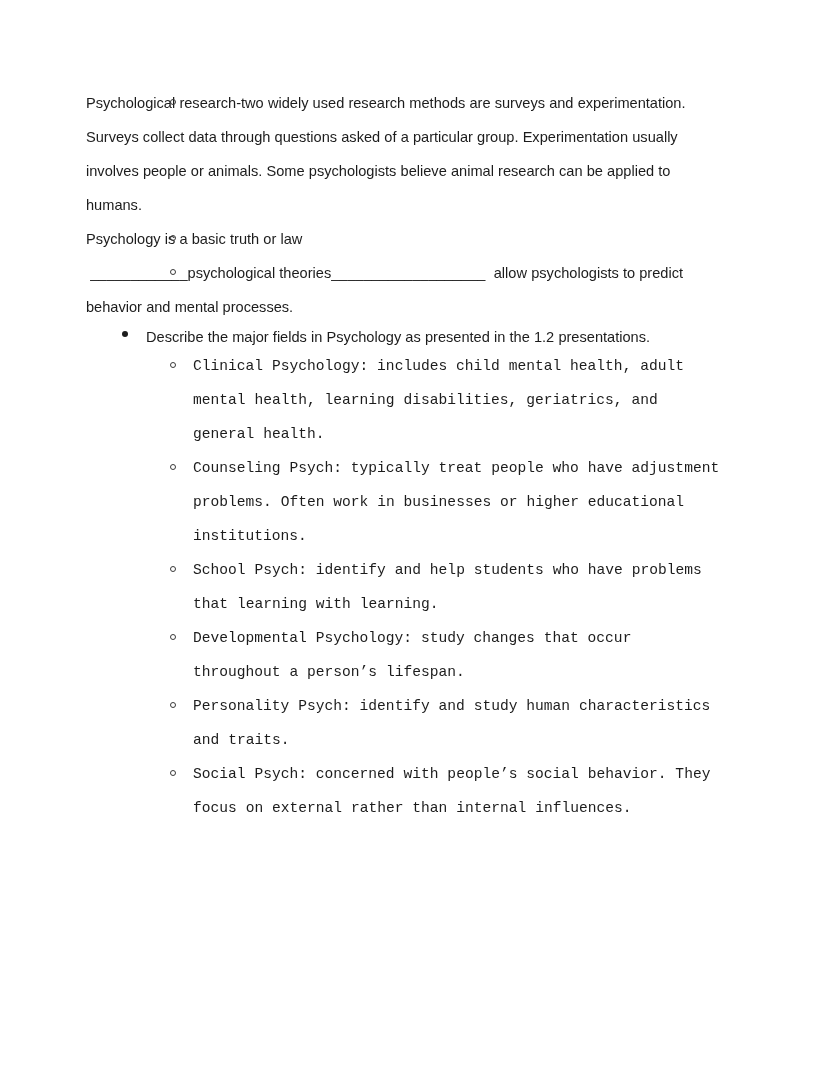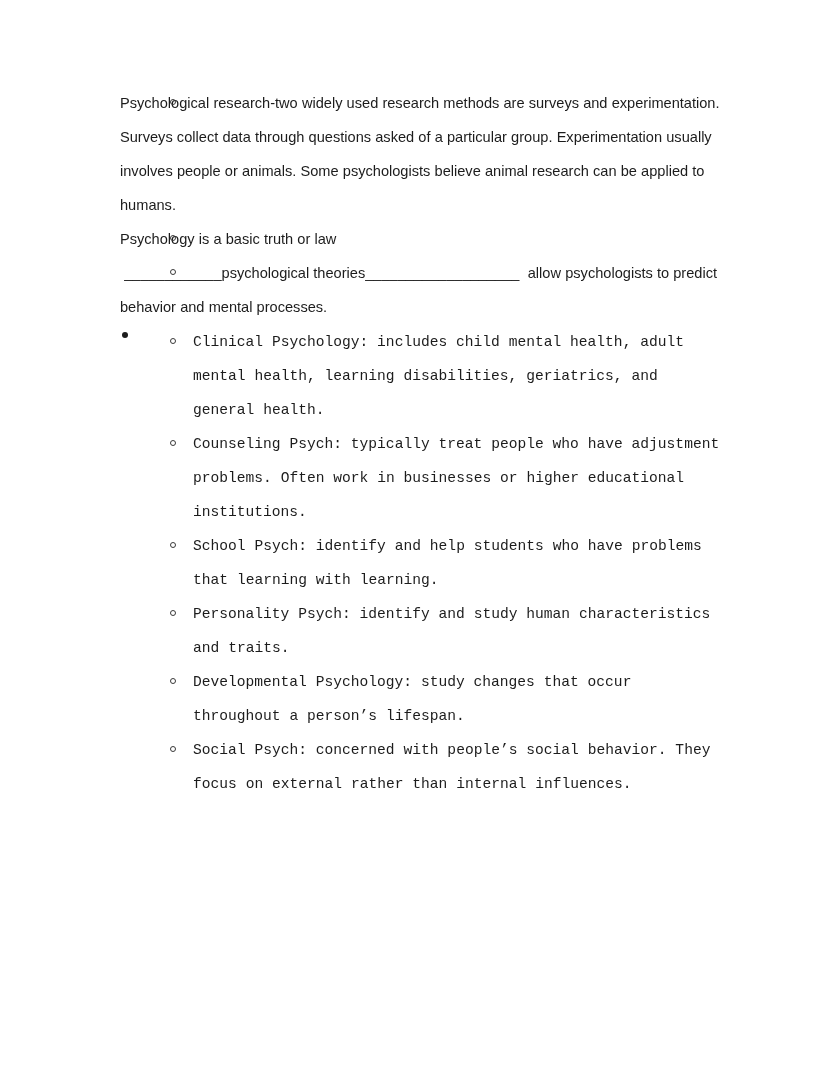--- a/index.html
+++ b/index.html
@@ -36,21 +36,21 @@
     font-family: Liberation Mono, monospace;
   }
   li.item {
     position: relative;
     font-size: 14.6px;
     line-height: 34px;
     color: #1c1c1c;
   }
   
   li.sub {
-    padding-left: 120px;
+    padding-left: 86px;
     padding-right: 104px;
     min-height: 34px;
   }
   li.sub > .marker {
     position: absolute;
     left: 170px;
     top: 13px;
     width: 6px;
     height: 6px;
     border: 1px solid #3a3a3a;
@@ -117,20 +117,21 @@
         <span class="text">Psychology is a basic truth or law</span>
       </li>
 
       <li class="item sub">
         <span class="marker"></span>
         <span class="text blank-line"> ____________psychological theories___________________  allow psychologists to predict behavior and mental processes.</span>
       </li>
 
       <li class="item main">
         <span class="marker"></span>
+        <span class="text">Describe the major fields in Psychology as presented in the 1.2 presentations.</span>
 
         <ul class="level2">
 
           <li class="item sub">
             <span class="marker"></span>
             <span class="text">Clinical Psychology: includes child mental health, adult mental health, learning disabilities, geriatrics, and general health.</span>
           </li>
 
           <li class="item sub">
             <span class="marker"></span>
@@ -138,26 +139,26 @@
           </li>
 
           <li class="item sub">
             <span class="marker"></span>
             <span class="text">School Psych: identify and help students who have problems that learning with learning.</span>
           </li>
 
 
           <li class="item sub">
             <span class="marker"></span>
-            <span class="text">Personality Psych: identify and study human characteristics and traits.</span>
+            <span class="text">Developmental Psychology: study changes that occur throughout a person’s lifespan.</span>
           </li>
 
           <li class="item sub">
             <span class="marker"></span>
-            <span class="text">Developmental Psychology: study changes that occur throughout a person’s lifespan.</span>
+            <span class="text">Personality Psych: identify and study human characteristics and traits.</span>
           </li>
 
           <li class="item sub">
             <span class="marker"></span>
             <span class="text">Social Psych: concerned with people’s social behavior. They focus on external rather than internal influences.</span>
           </li>
 
 
         </ul>
       </li>

